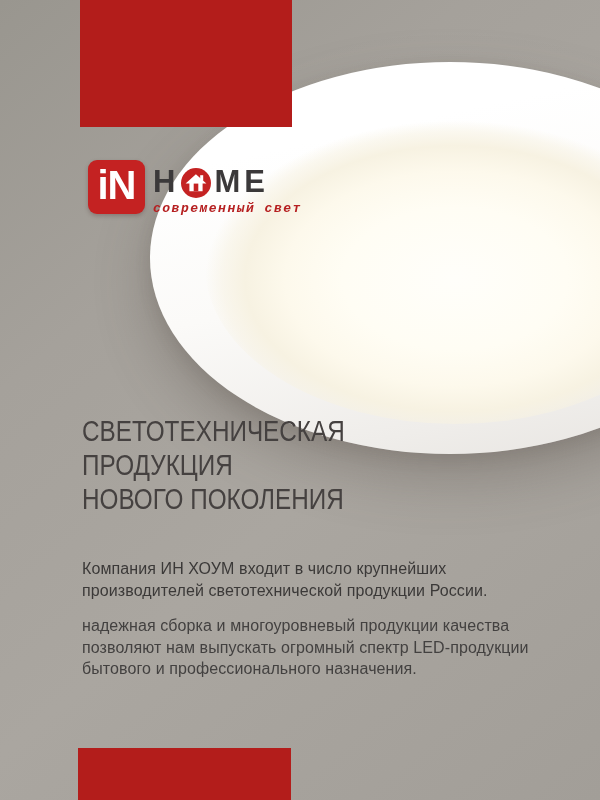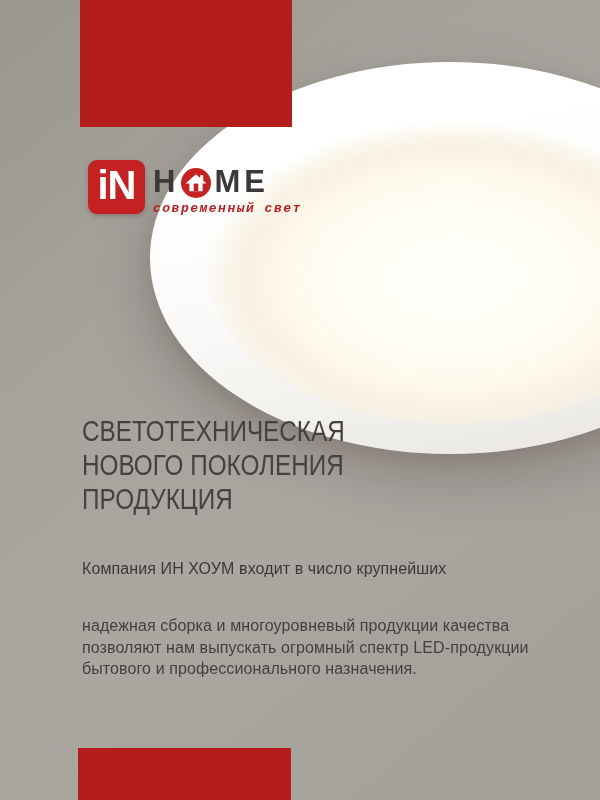--- a/index.html
+++ b/index.html
@@ -79,26 +79,27 @@
           <rect x="12.7" y="15.6" width="4.6" height="7.6" fill="#c42222"></rect>
         </svg>
         <span>ME</span>
       </div>
       <div class="tagline">современный свет</div>
     </div>
   </div>
 
   <div class="headline">
     <div class="hl"><span>СВЕТОТЕХНИЧЕСКАЯ</span></div>
+    <div class="hl"><span>ПРОДУКЦИЯ</span></div>
     <div class="hl"><span>НОВОГО ПОКОЛЕНИЯ</span></div>
-    <div class="hl"><span>ПРОДУКЦИЯ</span></div>
   </div>
 
   <div class="para para1">
     <div>Компания ИН ХОУМ входит в число крупнейших</div>
+    <div>производителей светотехнической продукции России.</div>
   </div>
 
   <div class="para para2">
     <div>надежная сборка и многоуровневый продукции качества</div>
     <div>позволяют нам выпускать огромный спектр LED-продукции</div>
     <div>бытового и профессионального назначения.</div>
   </div>
 
   <div class="red-block bottom"></div>
 

